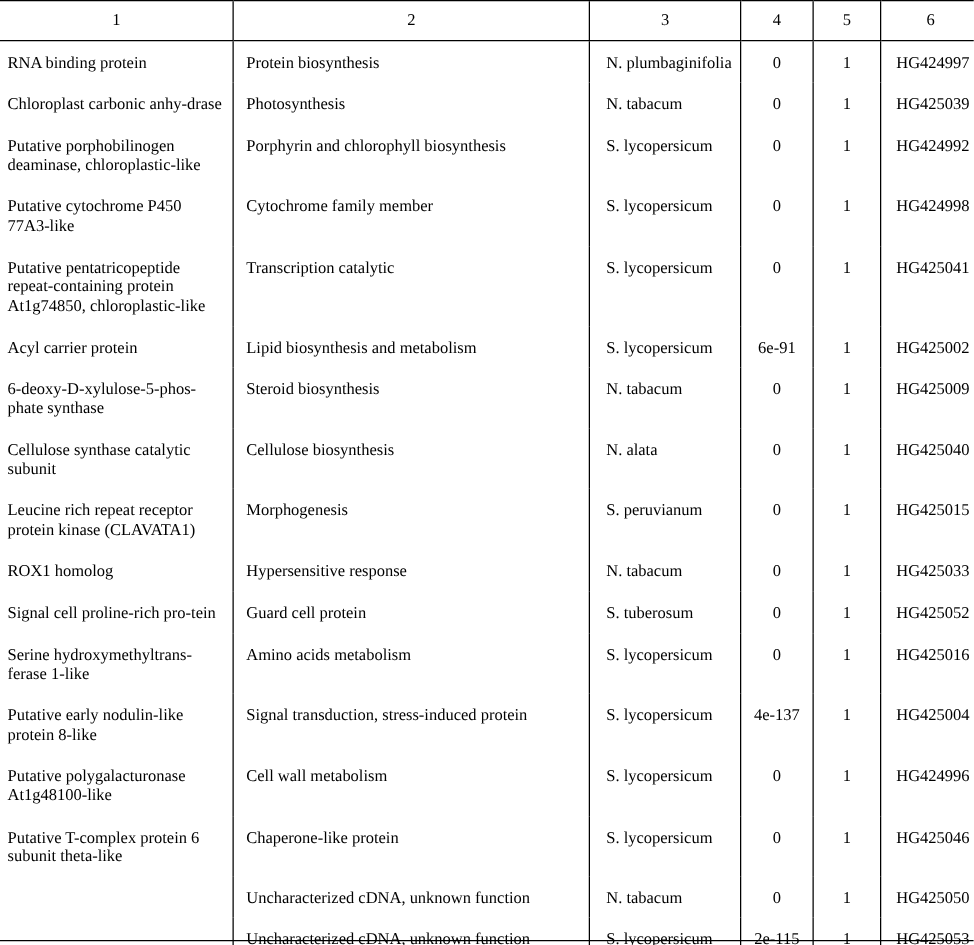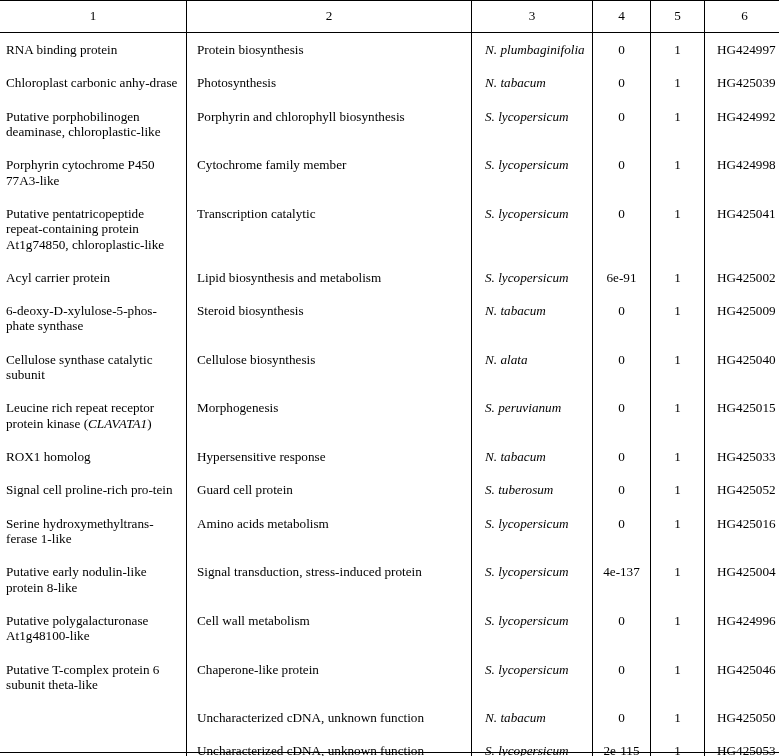--- a/index.html
+++ b/index.html
@@ -36,40 +36,40 @@
   }
   table.sci-table tbody td {
     vertical-align: top;
     padding: 9px 0 9px 0;
     line-height: 1.16;
   }
   
   .vr { border-left: 1.1px solid #000; }
   .c1 { width: 186px; padding-left: 6px !important; padding-right: 8px !important; }
   .c2 { width: 284px; padding-left: 10px !important; padding-right: 8px !important; }
-  .c3 { width: 120px; padding-left: 13px !important; padding-right: 4px !important; font-style: italic; }
+  .c3 { width: 120px; padding-left: 13px !important; padding-right: 4px !important; }
   .c4 { width: 57px; text-align: center; }
   .c5 { width: 53px; text-align: center; }
   .c6 { width: 79px; padding-left: 12px !important; }
 
   thead .c1 { padding-left: 0 !important; padding-right: 0 !important; }
   thead .c2 { padding-left: 0 !important; padding-right: 0 !important; }
   thead .c3 { padding-left: 0 !important; padding-right: 0 !important; font-style: normal; }
   thead .c6 { padding-left: 0 !important; }
 
   
   #bottom-rule {
     position: absolute;
     left: 0;
     top: 752px;
     width: 779px;
     height: 0;
     border-top: 1.4px solid #000;
   }
-  .ital { font-style: italic; }
+  .ital { }
 </style>
 </head>
 <body>
 
 <div id="table-wrap">
   <table class="sci-table">
     <thead>
       <tr>
         <th class="c1">1</th>
         <th class="c2 vr">2</th>
@@ -98,21 +98,21 @@
         </tr>
         <tr>
           <td class="c1">Putative porphobilinogen deaminase, chloroplastic-like</td>
           <td class="c2 vr">Porphyrin and chlorophyll biosynthesis</td>
           <td class="c3 vr">S. lycopersicum</td>
           <td class="c4 vr">0</td>
           <td class="c5 vr">1</td>
           <td class="c6 vr">HG424992</td>
         </tr>
         <tr>
-          <td class="c1">Porphyrin cytochrome P450 77A3-like</td>
+          <td class="c1">Putative cytochrome P450 77A3-like</td>
           <td class="c2 vr">Cytochrome family member</td>
           <td class="c3 vr">S. lycopersicum</td>
           <td class="c4 vr">0</td>
           <td class="c5 vr">1</td>
           <td class="c6 vr">HG424998</td>
         </tr>
         <tr>
           <td class="c1">Putative pentatricopeptide repeat-containing protein At1g74850, chloroplastic-like</td>
           <td class="c2 vr">Transcription catalytic</td>
           <td class="c3 vr">S. lycopersicum</td>

